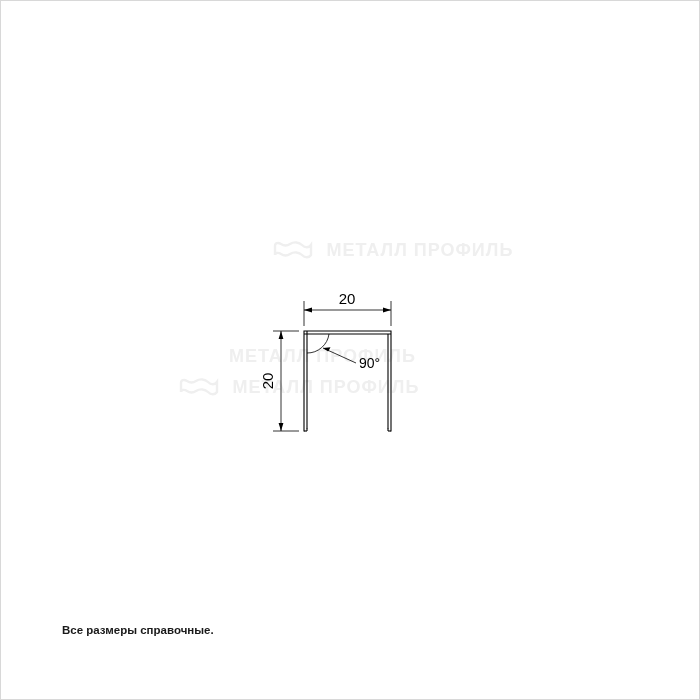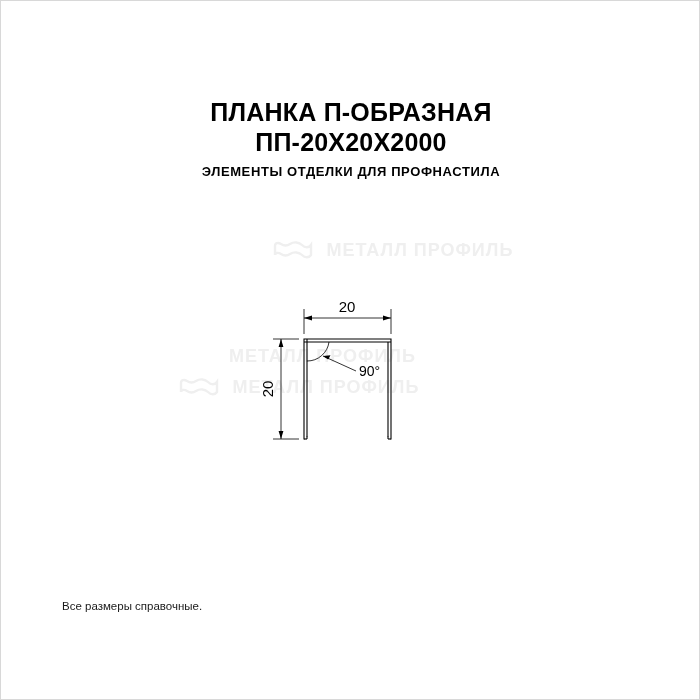--- a/index.html
+++ b/index.html
@@ -48,21 +48,21 @@
     margin-top: 7px;
     font-size: 13px;
     font-weight: bold;
     letter-spacing: 0.6px;
     white-space: nowrap;
   }
 
   
   .drawing {
     position: absolute;
-    top: 200px;
+    top: 192px;
     left: 0;
     width: 700px;
     height: 330px;
   }
   .drawing svg {
     display: block;
   }
 
   
   .watermark {
@@ -84,24 +84,25 @@
   .wm-logo {
     display: inline-block;
     vertical-align: middle;
     margin-right: 9px;
   }
 
   
   .notes {
     position: absolute;
     left: 61px;
-    top: 596px;
+    top: 620px;
     font-size: 11.5px;
     line-height: 19px;
     color: #1a1a1a;
+    font-weight: bold;
   }
 </style>
 </head>
 <body>
 
 <div class="page">
 
   <div class="watermark wm1">
     <span class="wm-logo">
       <svg width="40" height="22" viewBox="0 0 40 22">
@@ -117,25 +118,20 @@
 
   <div class="watermark wm3">
     <span class="wm-logo">
       <svg width="40" height="22" viewBox="0 0 40 22">
         <path d="M2,16 L2,7 C2,4 5,3 8,5 C11,7 14,7 17,5 C21,2.5 26,3 29,6 C32,9 36,9 38,6 L38,16 C36,19 32,19 29,16 C26,13 21,12.5 17,15 C14,17 11,17 8,15 C5,13 2,14 2,16 Z" fill="none" stroke="#efefef" stroke-width="2.4"></path>
       </svg>
     </span>
     <span class="wm-text">МЕТАЛЛ ПРОФИЛЬ</span>
   </div>
 
-  <div class="title-block">
-    <div class="title-line1">ПЛАНКА П-ОБРАЗНАЯ</div>
-    <div class="title-line2">ПП-20Х20Х2000</div>
-    <div class="subtitle">ЭЛЕМЕНТЫ ОТДЕЛКИ ДЛЯ ПРОФНАСТИЛА</div>
-  </div>
 
   <div class="drawing">
     <svg width="700" height="330" viewBox="0 0 700 330">
 
       <path d="M303,138 L303,238 M306,138 L306,235 M303,138 L390,138 M303,141 L390,141
                M390,138 L390,238 M387,141 L387,235" fill="none" stroke="#000000" stroke-width="1.1" stroke-linecap="square"></path>
 
       <line x1="303" y1="238" x2="306" y2="238" stroke="#000000" stroke-width="1.1"></line>
       <line x1="387" y1="238" x2="390" y2="238" stroke="#000000" stroke-width="1.1"></line>
       <line x1="306" y1="235" x2="306" y2="238" stroke="#000000" stroke-width="1.1"></line>

